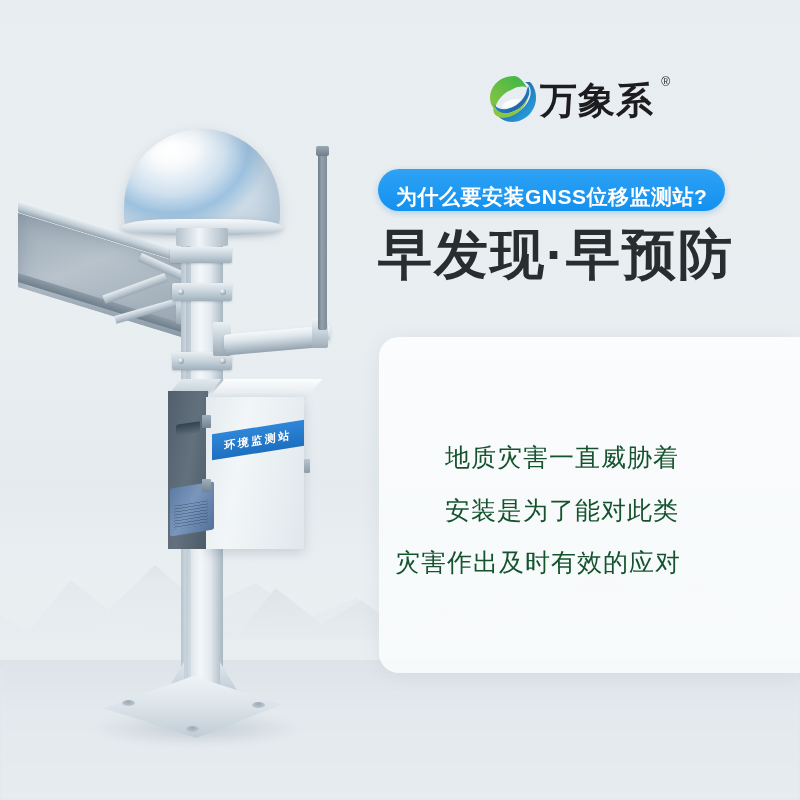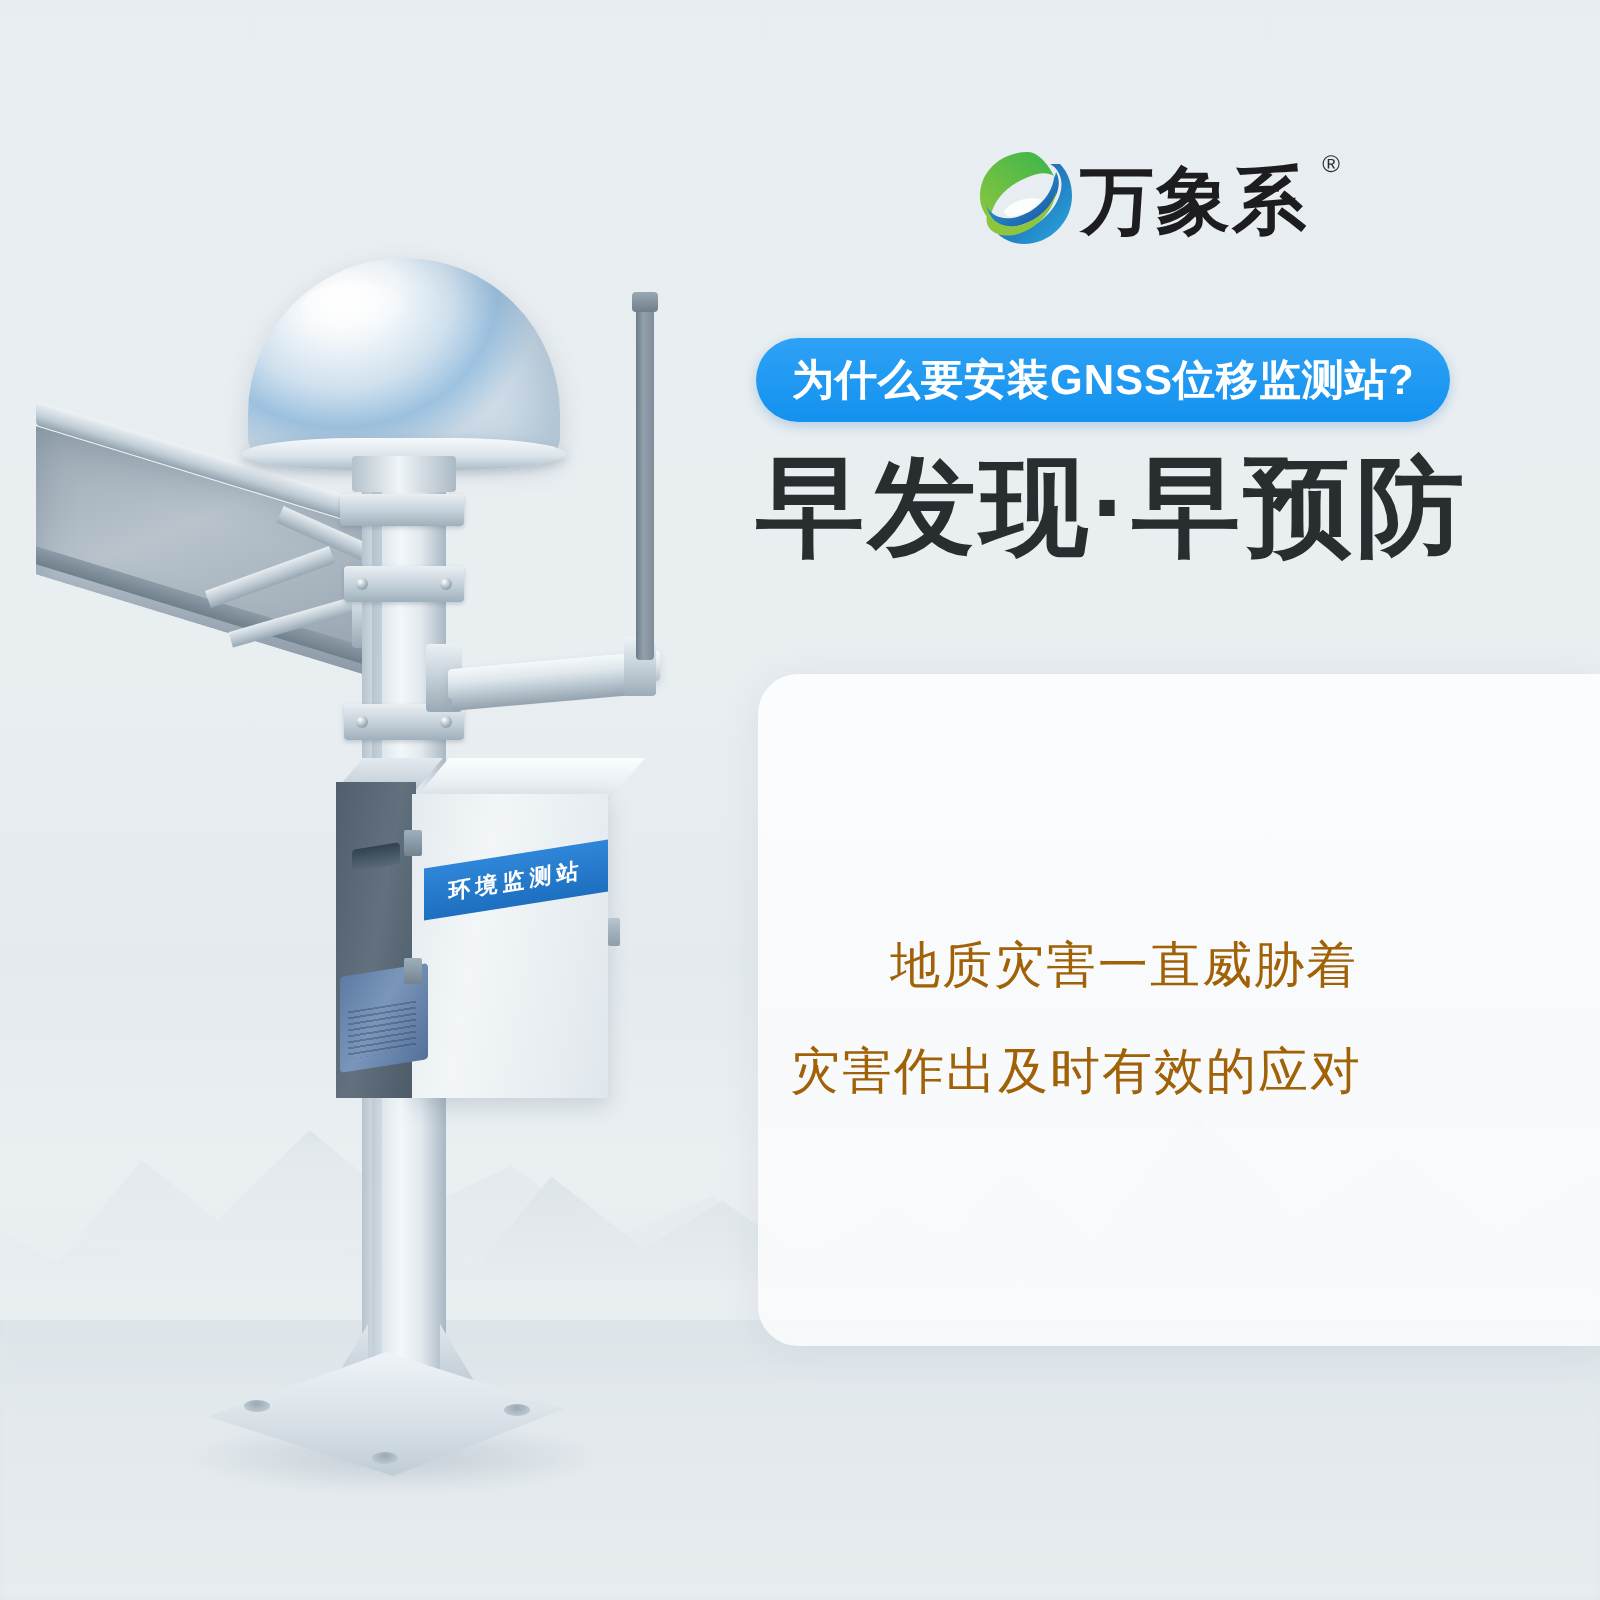--- a/index.html
+++ b/index.html
@@ -255,21 +255,21 @@
     letter-spacing:1px;line-height:1;white-space:nowrap;
   }
   .logo-reg{
     position:absolute;right:-17px;top:-6px;font-size:12px;font-weight:400;color:#2b2b2d;
   }
 
   .badge{
     position:absolute;left:378px;top:169px;height:42px;
     padding:0 18px;border-radius:21px;
     background:linear-gradient(180deg,#2ea2f5,#1391ef);
-    display:flex;align-items:center;
+    display:flex;align-items:flex-end;
     box-shadow:0 2px 6px rgba(20,110,190,.25);
   }
   .badge span{color:#fff;font-size:21px;font-weight:700;letter-spacing:.5px;white-space:nowrap;}
 
   .headline{
     position:absolute;left:378px;top:225px;width:420px;
     font-size:54px;font-weight:700;color:#2a2d30;letter-spacing:2px;
     line-height:1.1;white-space:nowrap;
   }
 
@@ -277,21 +277,21 @@
     position:absolute;left:379px;top:337px;width:421px;height:336px;
     border-radius:20px 0 0 20px;
     background:linear-gradient(180deg,rgba(252,253,254,.94) 0%,rgba(249,251,252,.92) 55%,rgba(250,252,253,.88) 100%);
     box-shadow:0 2px 18px rgba(120,140,160,.12);
   }
   .card-body{
     position:absolute;left:395px;top:360px;width:400px;height:300px;
     display:flex;flex-direction:column;justify-content:center;gap:4px;
   }
   .card-line{
-    font-size:25px;color:#a16207;line-height:1.95;letter-spacing:1px;
+    font-size:25px;color:#14532d;line-height:1.95;letter-spacing:1px;
     white-space:nowrap;font-weight:500;
   }
   .indent{padding-left:50px;}
 </style>
 </head>
 <body>
 
 <div class="stage">
 
   <div class="bg-sky"></div>
@@ -394,16 +394,17 @@
 
   <div class="badge">
     <span>为什么要安装GNSS位移监测站?</span>
   </div>
 
   <div class="headline">早发现·早预防</div>
 
   <div class="card"></div>
   <div class="card-body">
     <div class="card-line indent">地质灾害一直威胁着</div>
+    <div class="card-line indent">安装是为了能对此类</div>
     <div class="card-line">灾害作出及时有效的应对</div>
   </div>
 
 </div>
 
 </body></html>

